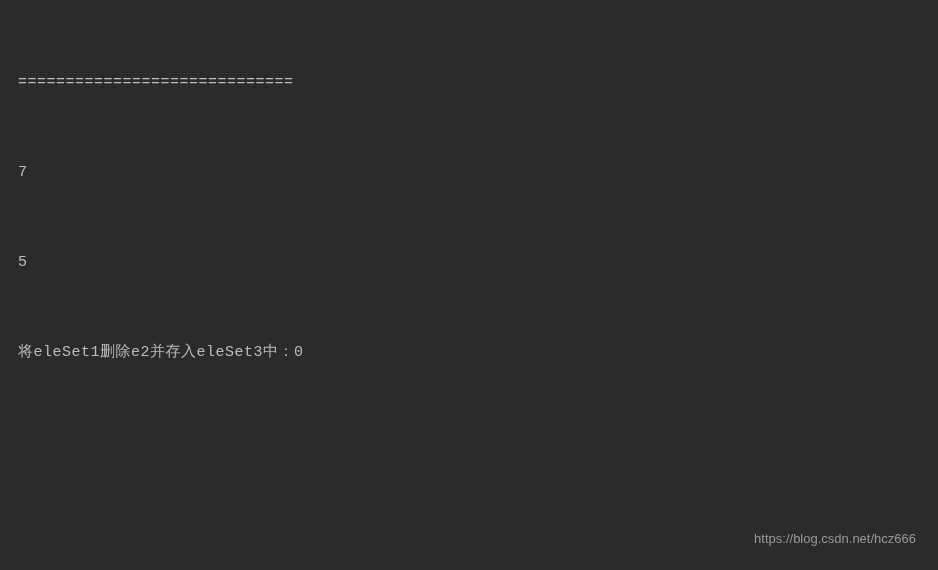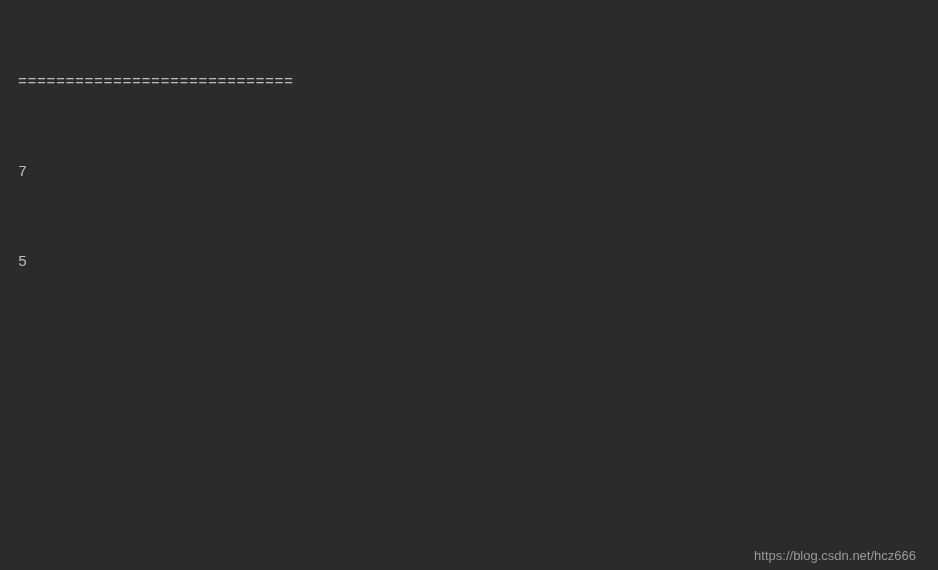--- a/index.html
+++ b/index.html
@@ -21,35 +21,36 @@
       letter-spacing: 0.5px;
     }
     .console-output {
       white-space: pre;
     }
     .line {
       display: block;
     }
     .watermark {
       position: absolute;
-      bottom: 1px;
+      bottom: 18px;
       right: 22px;
       color: #999999;
       font-size: 13px;
       font-family: Arial, sans-serif;
       letter-spacing: 0px;
     }
   </style>
 </head>
 <body>
 
 <div class="console-output">
   <span class="line">=============================</span>
   <span class="line">7</span>
   <span class="line">5</span>
+  <span class="line">将eleSet1删除e2并存入eleSet3中：0</span>
   
   
   
   
   
   
   
   
   <span class="line"></span>
   

